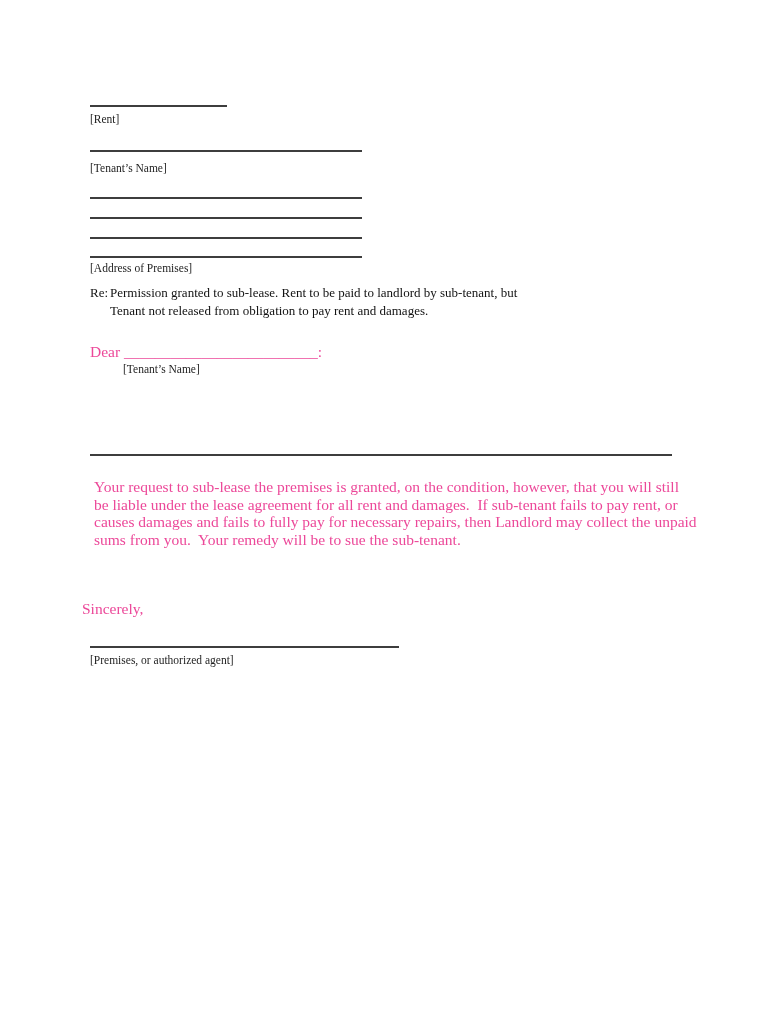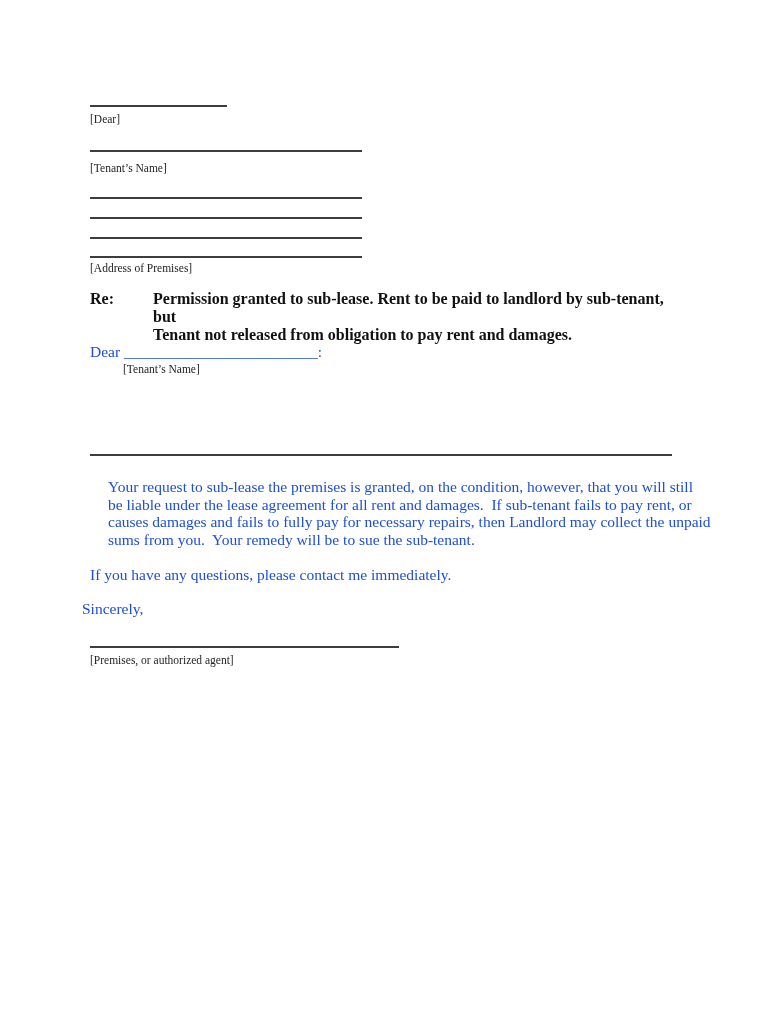--- a/index.html
+++ b/index.html
@@ -25,49 +25,49 @@
     position: absolute;
     font-size: 11.5px;
     line-height: 14px;
     color: #1d1d1d;
     white-space: nowrap;
   }
   .body-text {
     position: absolute;
     font-size: 15.5px;
     line-height: 17.5px;
-    color: #1d4ed8;
+    color: #ec4899;
     white-space: pre-wrap;
   }
   .re-block {
     position: absolute;
     left: 90px;
-    top: 290px;
+    top: 284px;
     width: 600px;
-    font-weight: bold;
-    font-size: 16px;
+    font-weight: normal;
+    font-size: 13px;
     line-height: 17.8px;
   }
   .re-prefix {
     position: absolute;
     left: 0;
     top: 0;
   }
   .re-subject {
-    margin-left: 63px;
+    margin-left: 20px;
     white-space: pre-wrap;
   }
 </style>
 </head>
 <body>
 
 <div class="page">
 
   <div class="hline" style="left:90px; top:105px; width:137px;"></div>
-  <div class="small-label" style="left:90px; top:112px;">[Dear]</div>
+  <div class="small-label" style="left:90px; top:112px;">[Rent]</div>
 
   <div class="hline" style="left:90px; top:150px; width:272px;"></div>
   <div class="small-label" style="left:90px; top:161px;">[Tenant’s Name]</div>
 
   <div class="hline" style="left:90px; top:197px; width:272px;"></div>
   <div class="hline" style="left:90px; top:217px; width:272px;"></div>
   <div class="hline" style="left:90px; top:237px; width:272px;"></div>
   <div class="hline" style="left:90px; top:256px; width:272px;"></div>
   <div class="small-label" style="left:90px; top:261px;">[Address of Premises]</div>
 
@@ -76,25 +76,24 @@
     <div class="re-subject">Permission granted to sub-lease. Rent to be paid to landlord by sub-tenant, but
 Tenant not released from obligation to pay rent and damages.</div>
   </div>
 
   <div class="body-text" style="left:90px; top:343px;">Dear _________________________:</div>
   <div class="small-label" style="left:123px; top:362px;">[Tenant’s Name]</div>
 
 
   <div class="hline" style="left:90px; top:454px; width:582px;"></div>
 
-  <div class="body-text" style="left:108px; top:478px; width:620px;">Your request to sub-lease the premises is granted, on the condition, however, that you will still
+  <div class="body-text" style="left:94px; top:478px; width:620px;">Your request to sub-lease the premises is granted, on the condition, however, that you will still
 be liable under the lease agreement for all rent and damages.  If sub-tenant fails to pay rent, or
 causes damages and fails to fully pay for necessary repairs, then Landlord may collect the unpaid
 sums from you.  Your remedy will be to sue the sub-tenant.</div>
 
-  <div class="body-text" style="left:90px; top:566px; width:620px;">If you have any questions, please contact me immediately.</div>
 
   <div class="body-text" style="left:82px; top:600px;">Sincerely,</div>
 
   <div class="hline" style="left:90px; top:646px; width:309px;"></div>
   <div class="small-label" style="left:90px; top:653px;">[Premises, or authorized agent]</div>
 
 </div>
 
 </body></html>

